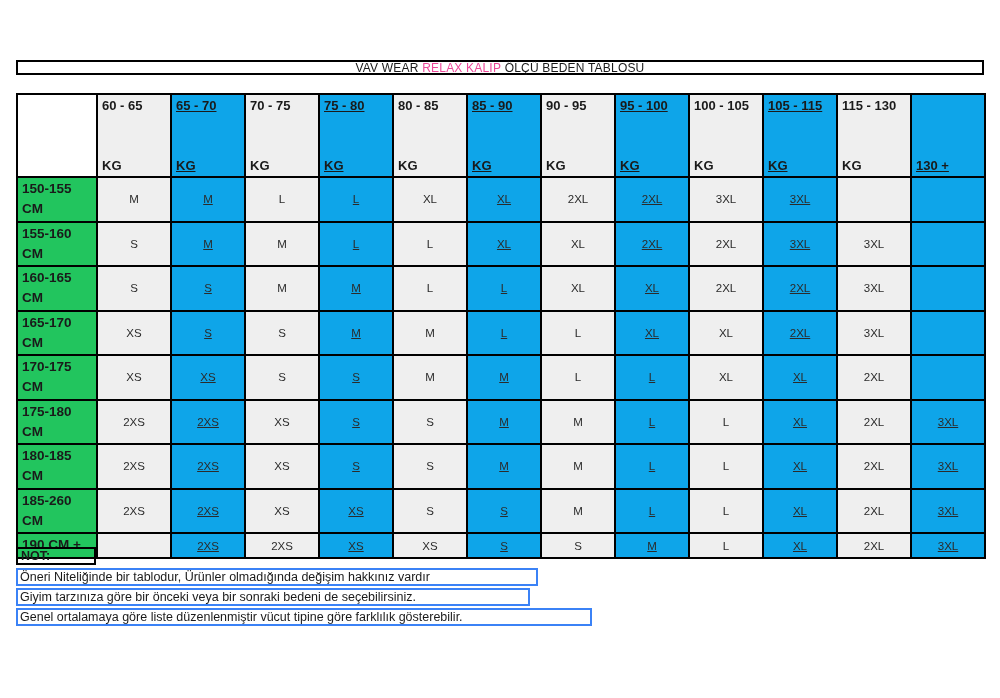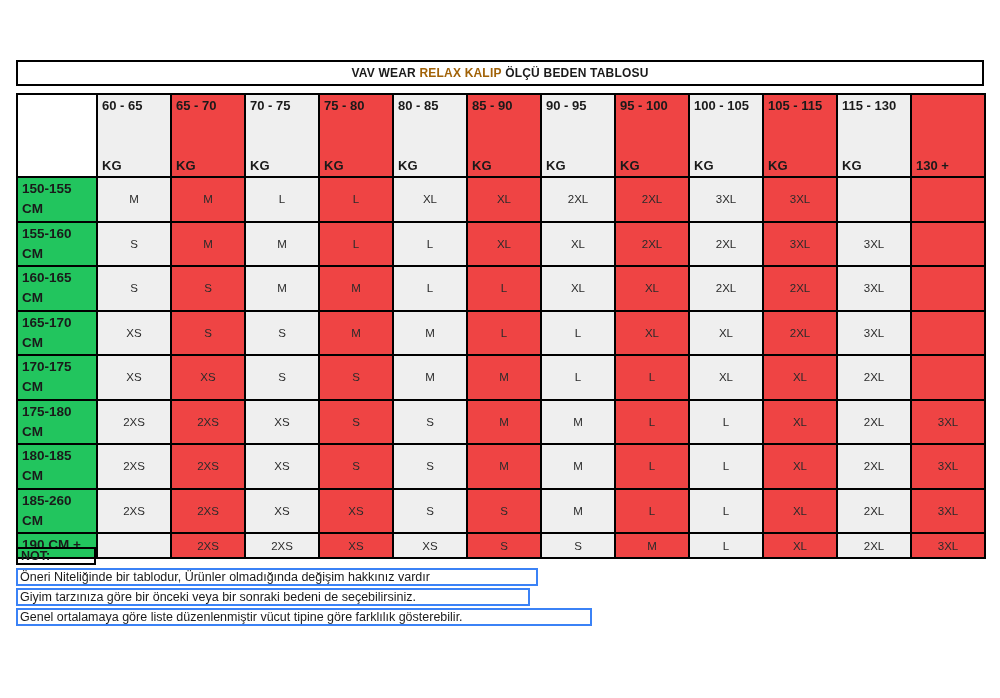--- a/index.html
+++ b/index.html
@@ -10,28 +10,28 @@
     color: #1a1a1a;
     position: relative;
     overflow: hidden;
   }
   .page { position: absolute; inset: 0; }
 
   
   .title-box {
     position: absolute;
     left: 16px; top: 60px;
-    width: 968px; height: 26px;
+    width: 968px; height: 15px;
     border: 2px solid #000;
     display: flex; align-items: center; justify-content: center;
-    font-size: 12px; font-weight: bold;
+    font-size: 12px; font-weight: normal;
     letter-spacing: .2px;
     white-space: pre;
   }
-  .title-box .hl { color: #a16207; }
+  .title-box .hl { color: #ec4899; }
 
   
   .size-table {
     position: absolute;
     left: 16px; top: 93px;
     border-collapse: collapse;
     table-layout: fixed;
   }
   .size-table th, .size-table td {
     border: 2px solid #000;
@@ -61,21 +61,21 @@
     padding: 1px 0 1px 4px; line-height: 1.5;
   }
   td.row-header-single { vertical-align: middle; padding-top: 0; }
 
   td.size-cell {
     text-align: center; vertical-align: middle;
     font-size: 11.5px; color: #2b2b2b;
     font-weight: normal;
   }
   .shade-light { background: #efefef; }
-  .shade-dark  { background: #ef4444; }
+  .shade-dark  { background: #0ea5e9; text-decoration: underline; }
 
   
   .notes { position: absolute; left: 16px; top: 547px; }
   .note-header-box {
     width: 80px; height: 18px;
     border: 2px solid #000;
     font-size: 12.5px; font-weight: bold;
     line-height: 14px; padding-left: 3px;
     margin-bottom: 3px;
   }

